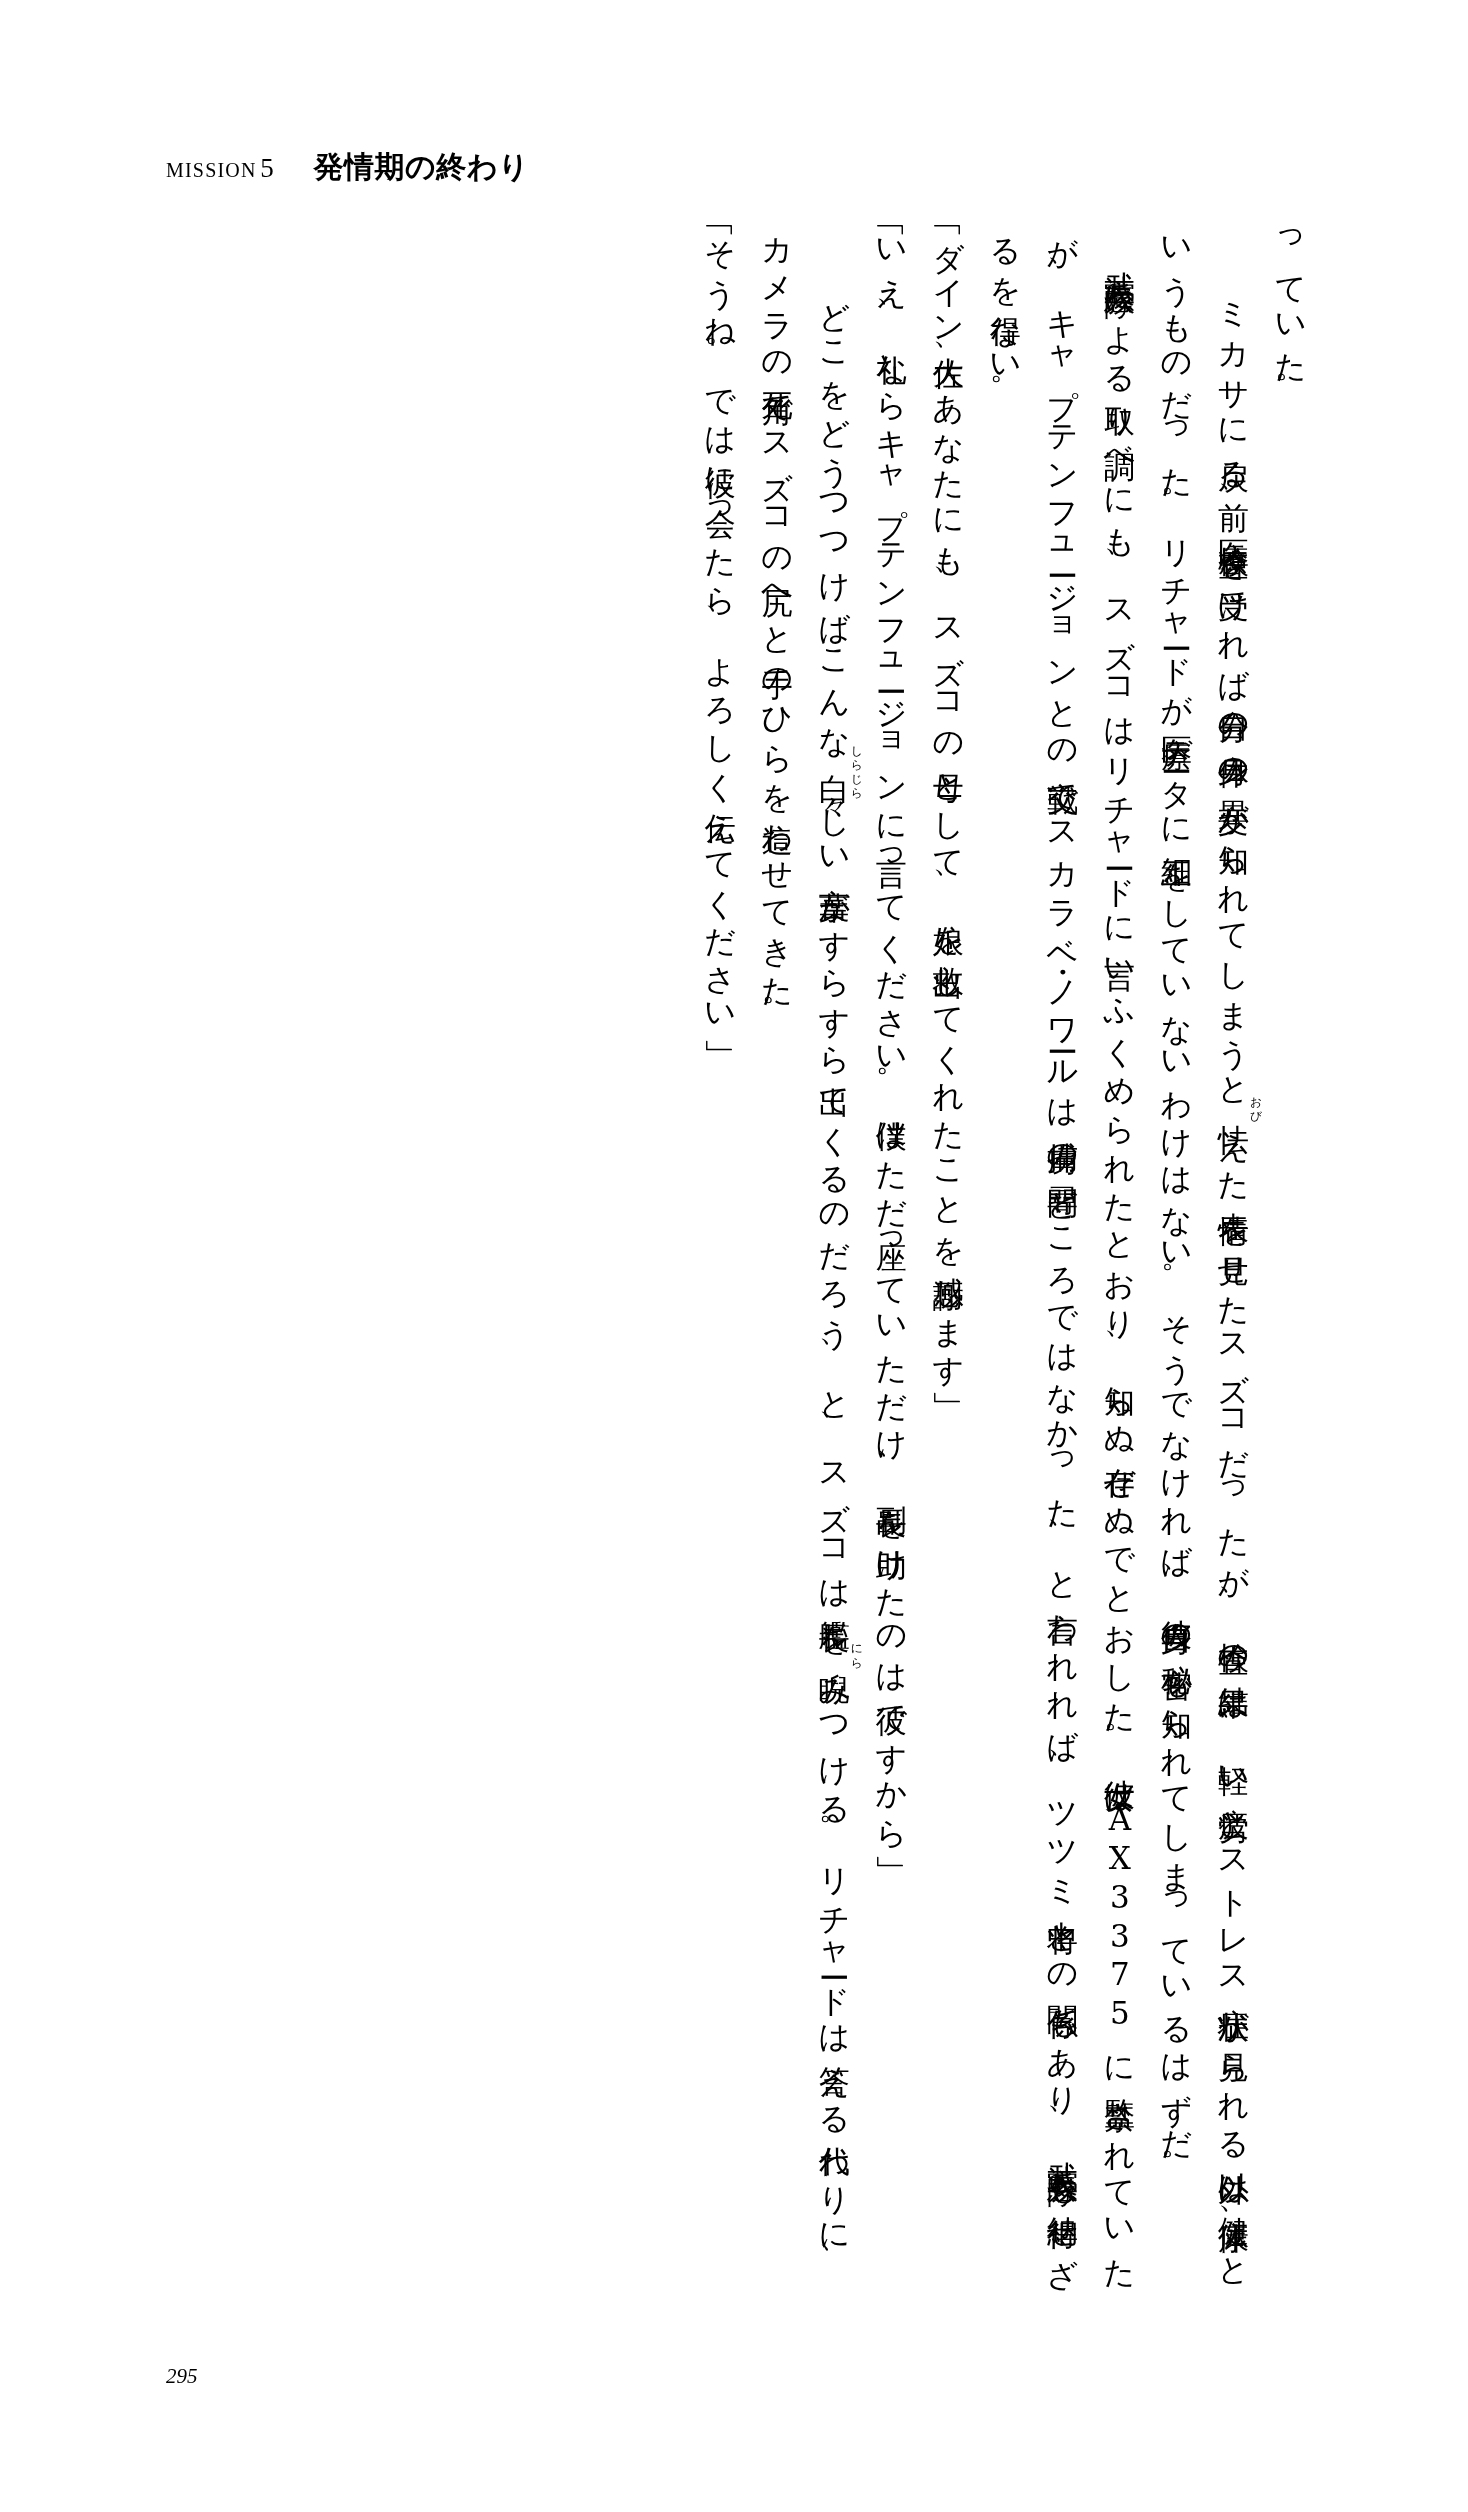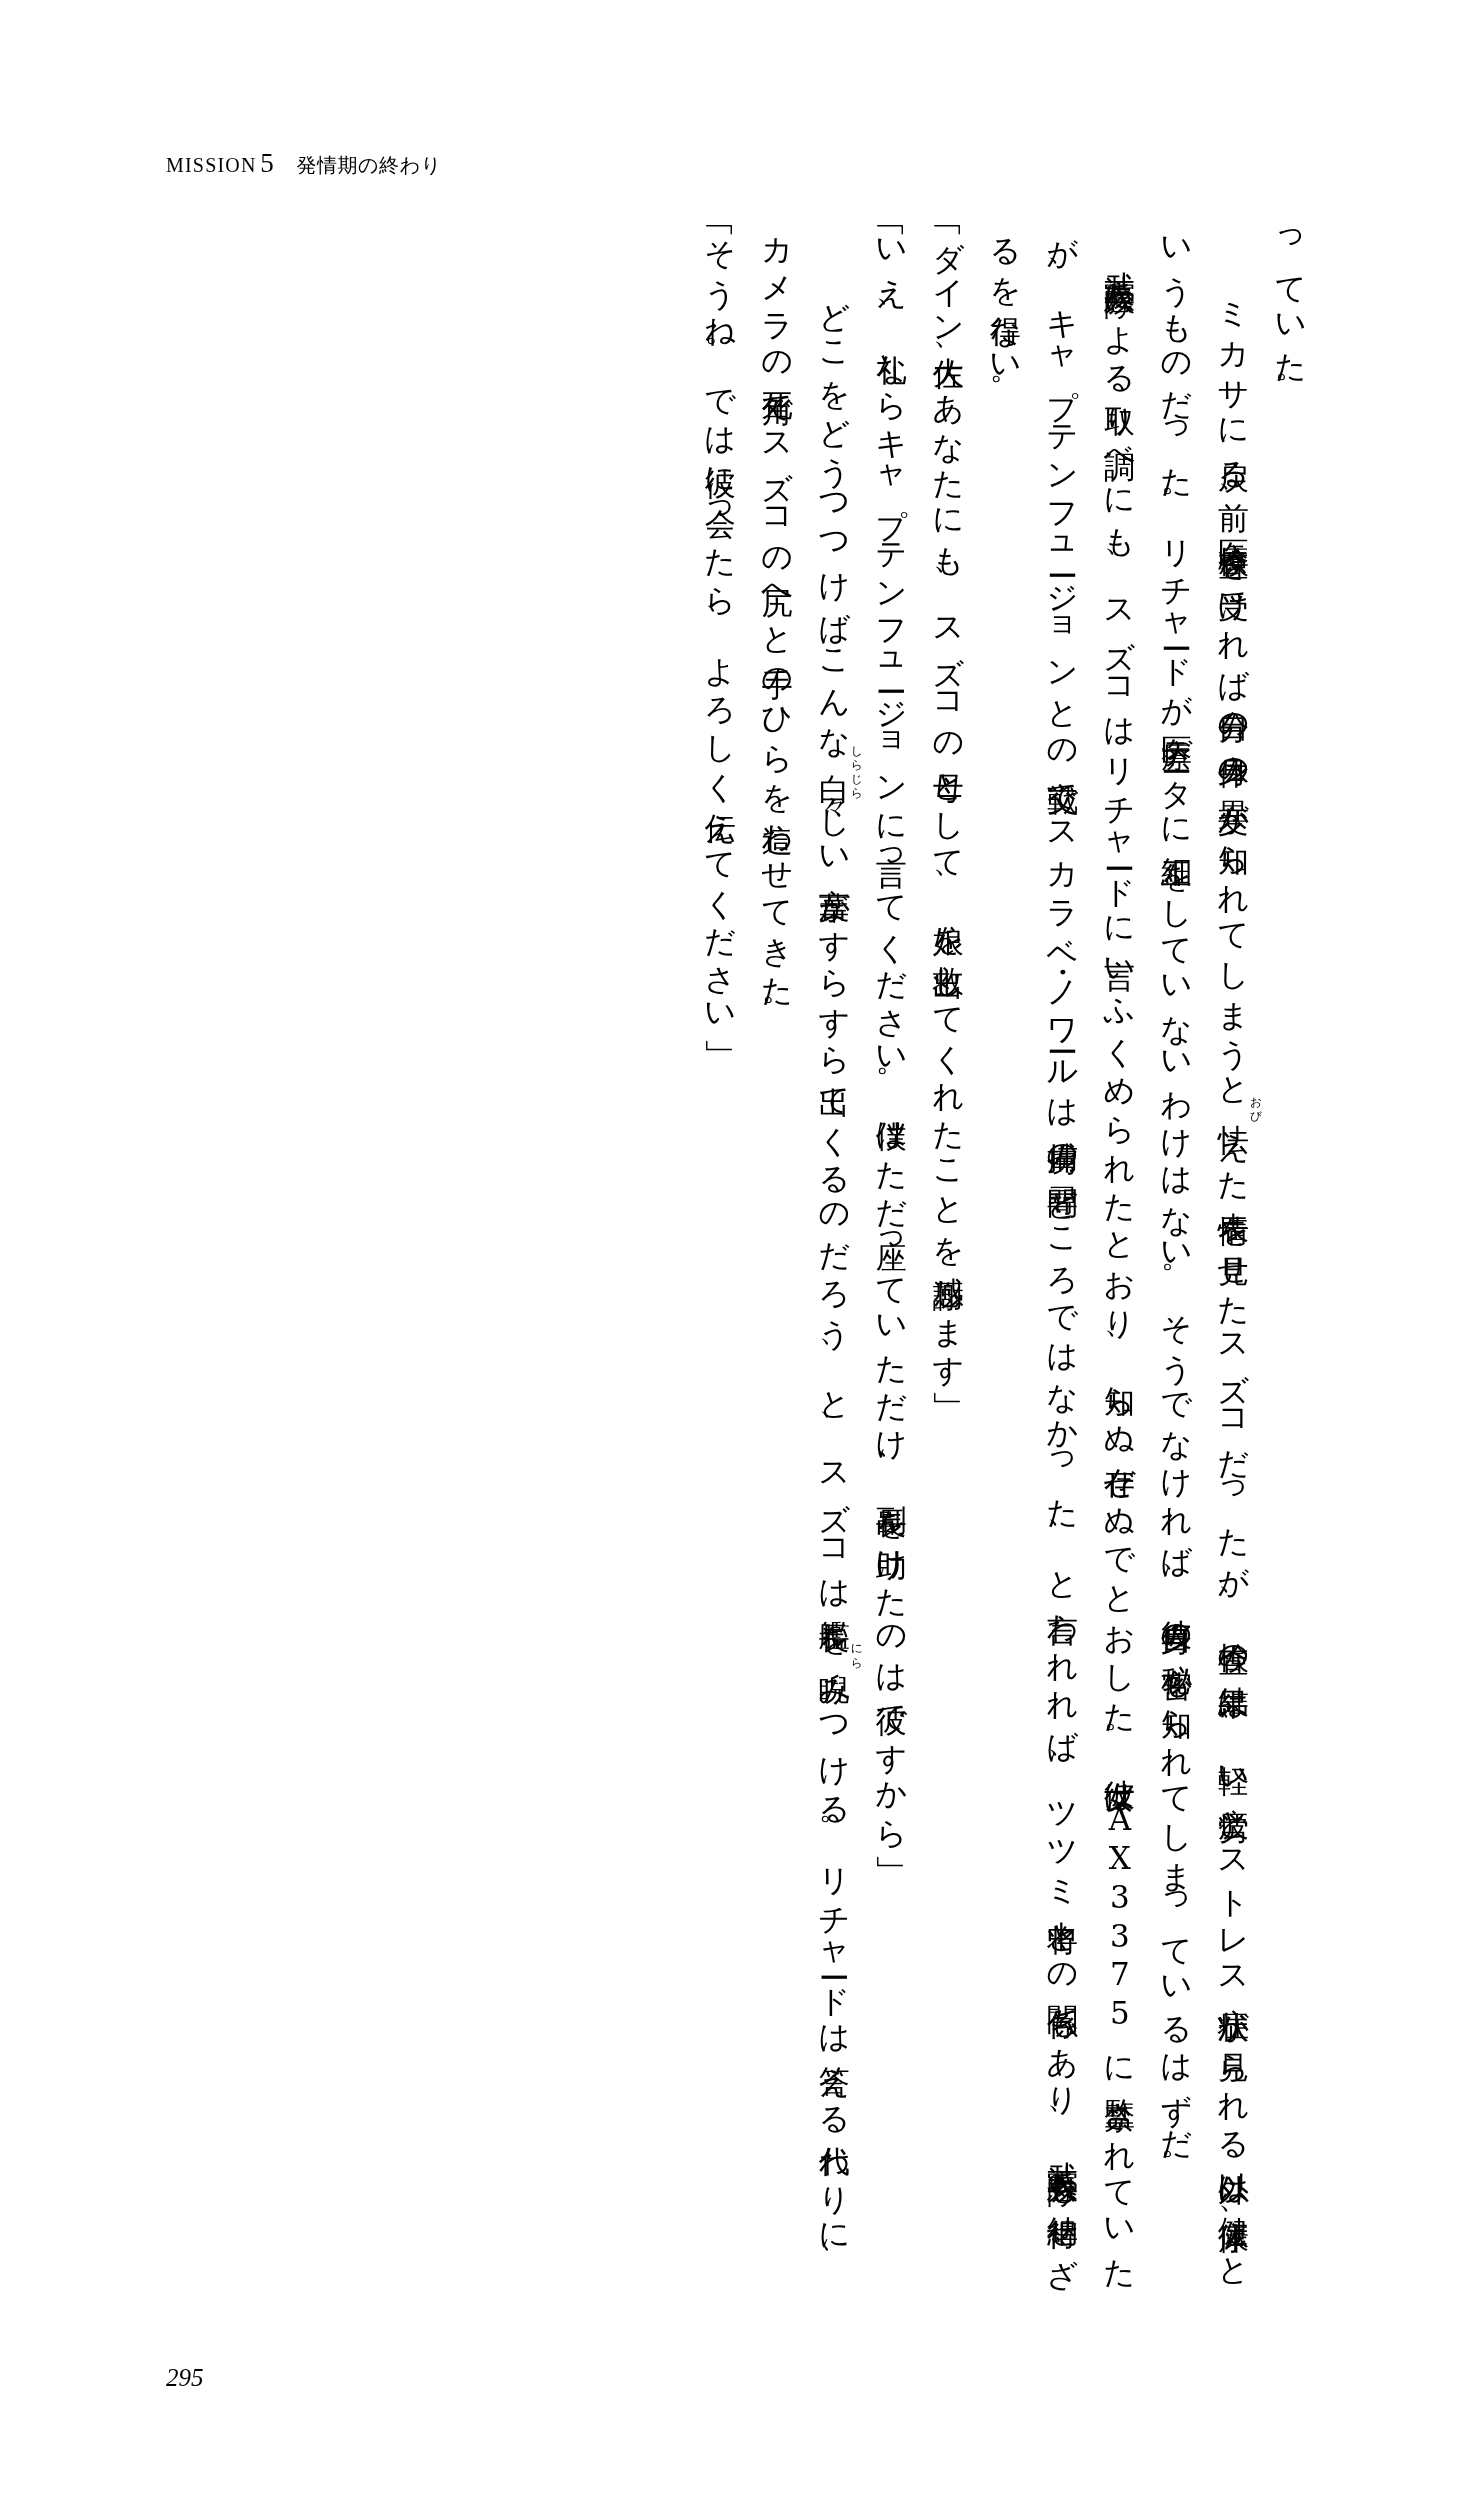--- a/index.html
+++ b/index.html
@@ -28,23 +28,24 @@
     font-family: "Liberation Serif", "DejaVu Serif", serif;
     font-variant: small-caps;
     font-size: 20px;
     letter-spacing: 0.06em;
   }
   .header .mission-num {
     font-size: 27px;
     margin-left: 3.7px;
   }
   .header .chapter-title {
-    margin-left: 22px;
-    font-size: 20px;
+    margin-left: 39px;
+    font-size: 30px;
     font-family: "DejaVu Serif", serif;
+    font-weight: bold;
   }
   .body-text {
     position: absolute;
     top: 216px;
     right: 149px;
     height: 2059px;
     width: 1146px;
     writing-mode: vertical-rl;
     text-orientation: upright;
     font-family: "DejaVu Serif", serif;
@@ -67,21 +68,21 @@
   rt {
     font-size: 0.38em;
     letter-spacing: 0.02em;
   }
   .folio {
     position: absolute;
     left: 166px;
     top: 2364px;
     font-family: "Liberation Serif", "DejaVu Serif", serif;
     font-style: italic;
-    font-size: 25px;
+    font-size: 21px;
   }
 </style>
 </head>
 <body>
 
 <div class="page">
 
   <div class="header">
     <span class="mission-label">MISSION</span><span class="mission-num">5</span><span class="chapter-title">発情期の終わり</span>
   </div>

